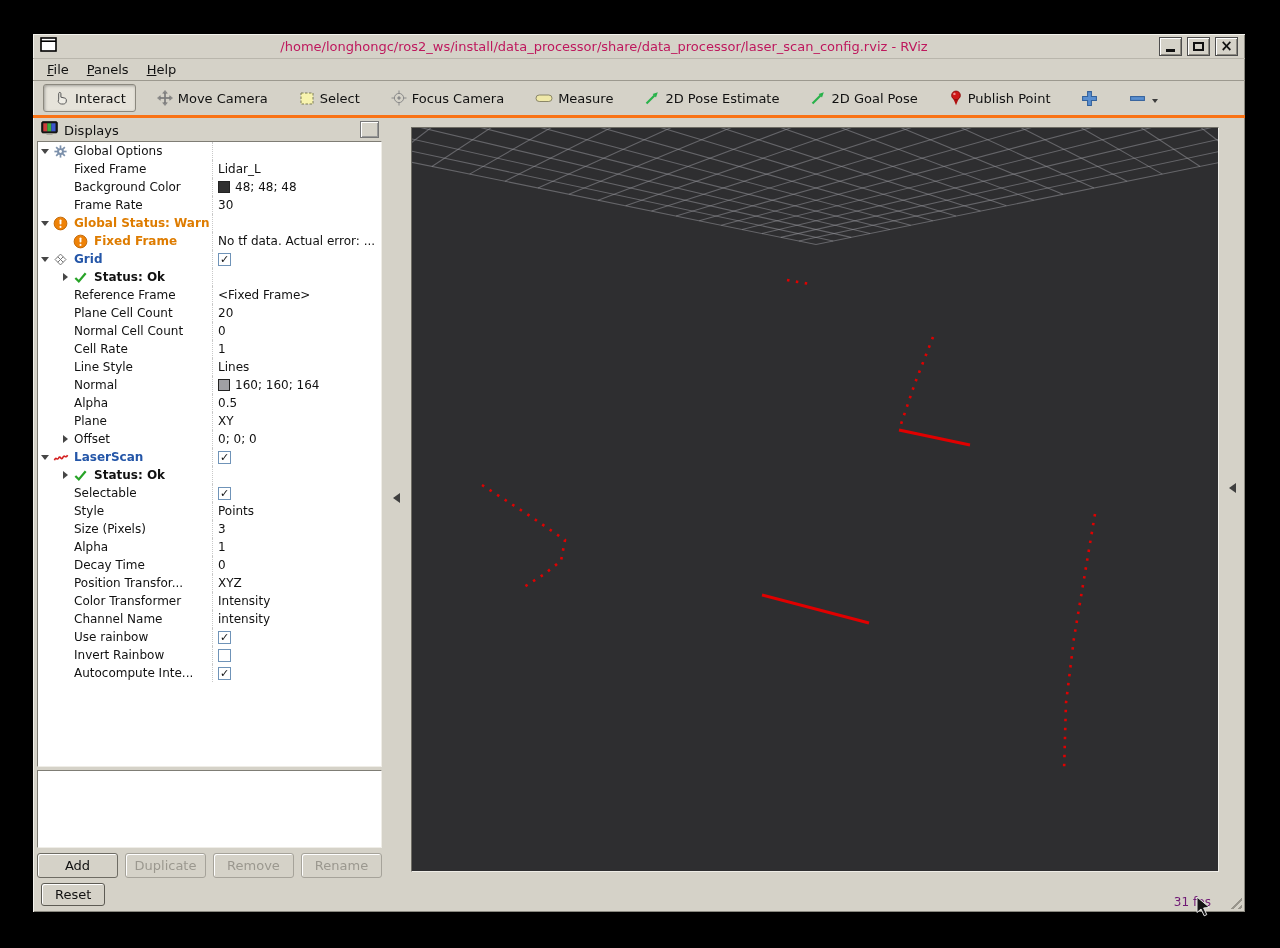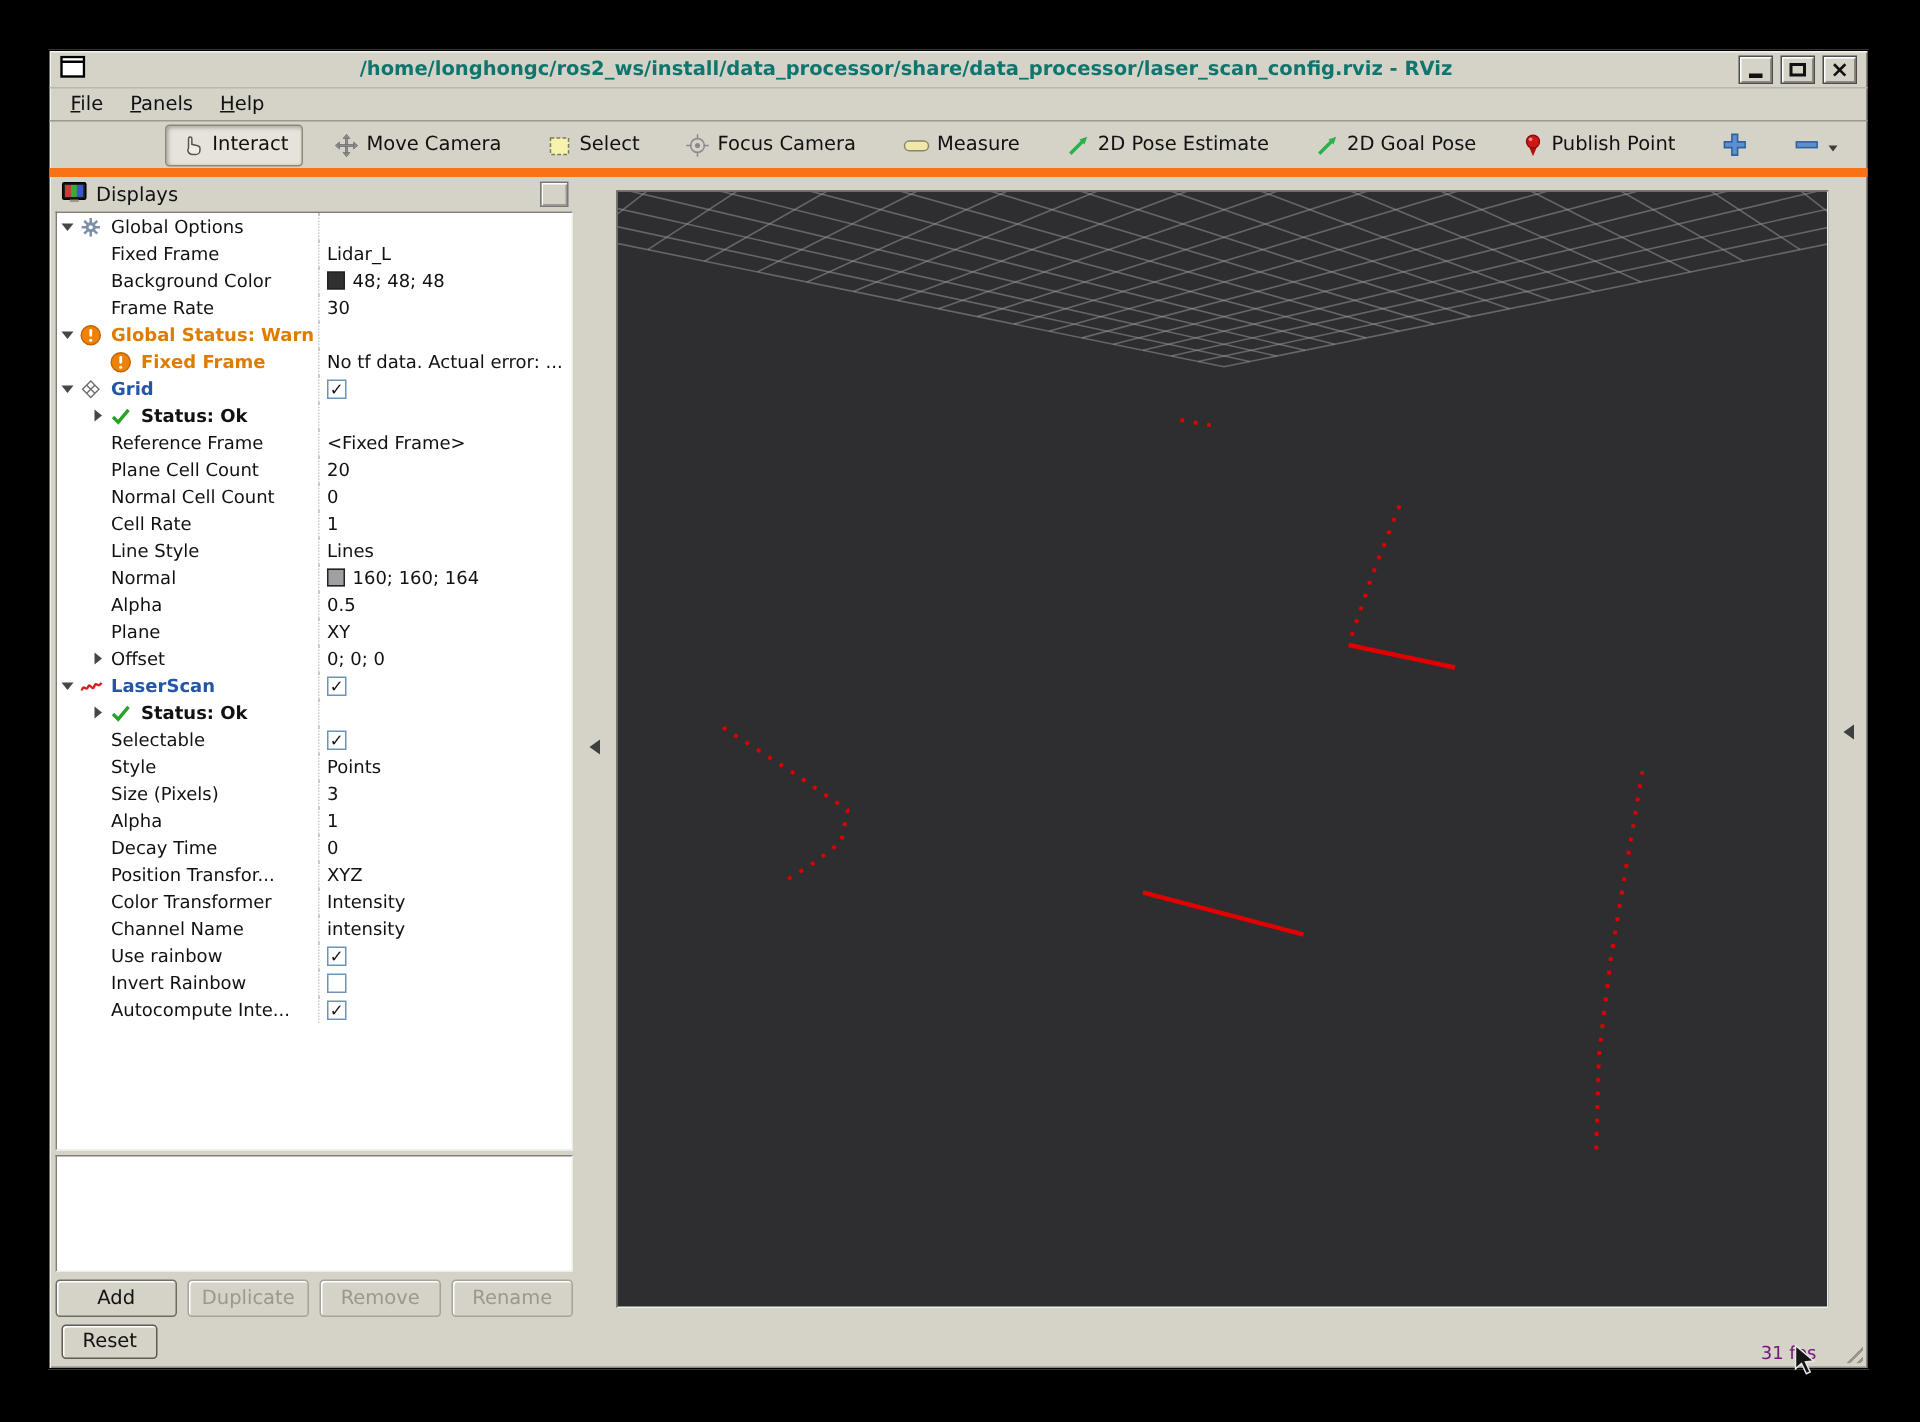--- a/index.html
+++ b/index.html
@@ -5,35 +5,35 @@
   * { margin:0; padding:0; box-sizing:border-box; }
   html,body { width:1280px; height:948px; background:#000; overflow:hidden;
               font-family:"DejaVu Sans","Liberation Sans",sans-serif; }
   .window { position:absolute; left:32px; top:33px; width:1214px; height:880px;
             background:#d5d2c8; border:1px solid #000;
             box-shadow: inset 1px 1px 0 #f3f2ec, inset -1px -1px 0 #8a887f; }
   
   .titlebar { height:25px; display:flex; align-items:center; padding:0 7px;
               position:relative; border-bottom:1px solid #b9b6ac; }
   .win-title { position:absolute; left:40px; right:110px; text-align:center;
-               font-size:13px; font-weight:bold; color:#0f766e; white-space:nowrap;
+               font-size:13px; font-weight:normal; color:#be185d; white-space:nowrap;
                overflow:hidden; }
   .win-controls { margin-left:auto; display:flex; gap:5px; z-index:2; }
   .win-btn { width:23px; height:19px; background:#d5d2c8; border:1px solid #4d4d4d;
              box-shadow: inset 1px 1px 0 #fff, inset -1px -1px 0 #8d8a81;
              display:flex; align-items:center; justify-content:center; }
   .glyph-min { width:9px; height:3px; background:#111; margin-top:9px; }
   .glyph-max { width:11px; height:9px; border:2px solid #111; }
   .glyph-close { font-size:15px; font-weight:bold; color:#111; line-height:1; }
   
   .menubar { height:22px; display:flex; align-items:center; padding:0 5px;
              border-bottom:1px solid #9c998f; font-size:13px; color:#111; }
   .menu-item { padding:2px 9px; cursor:default; }
   .toolbar { height:37px; display:flex; align-items:center; padding:0 10px;
-             gap:11px; border-bottom:6px solid #f97316;justify-content:flex-end; }
+             gap:11px; border-bottom:3px solid #f97316; }
   .tool { display:flex; align-items:center; gap:5px; padding:5px 9px;
           background:transparent; border:1px solid transparent; font-size:13px;
           color:#111; font-family:inherit; position:relative; }
   .tool.active { background:#e6e3da; border:1px solid #8b887e; border-radius:3px;
                  box-shadow: inset 1px 1px 3px rgba(0,0,0,.3); }
   .tool .ticon { display:flex; align-items:center; }
   .dd { width:0; height:0; border:3.5px solid transparent; border-top:4.5px solid #3c3c3c;
         align-self:flex-end; margin-bottom:1px; margin-left:1px; }
   
   .content { position:absolute; top:84px; left:0; right:0; bottom:35px; }

